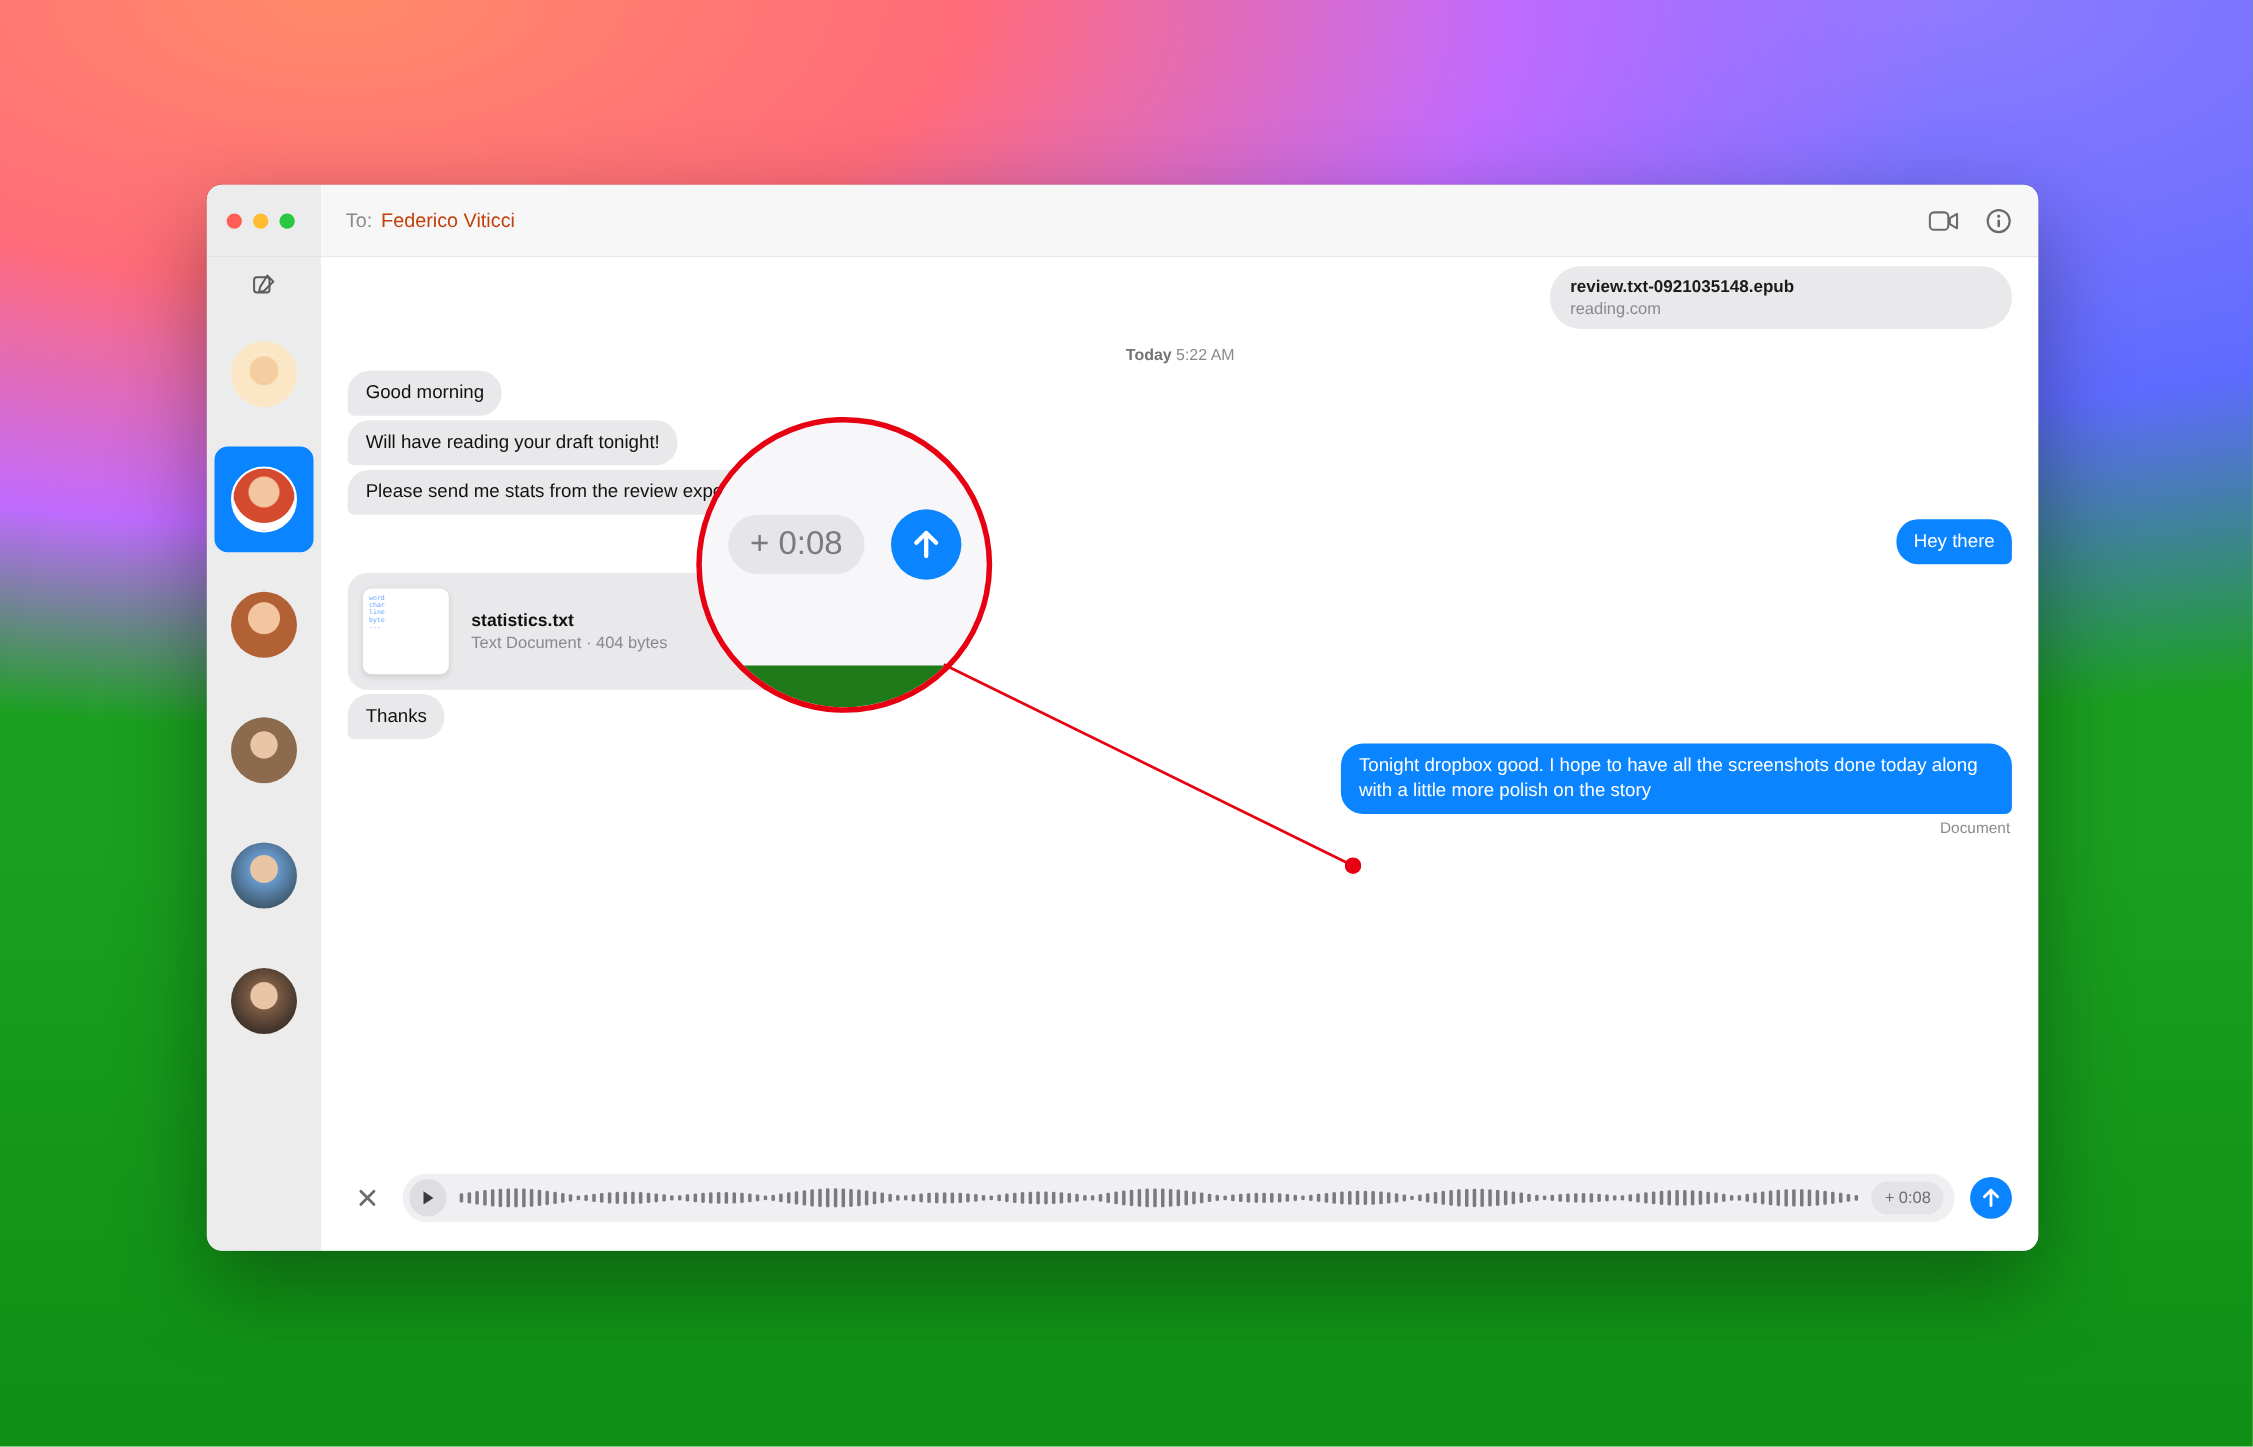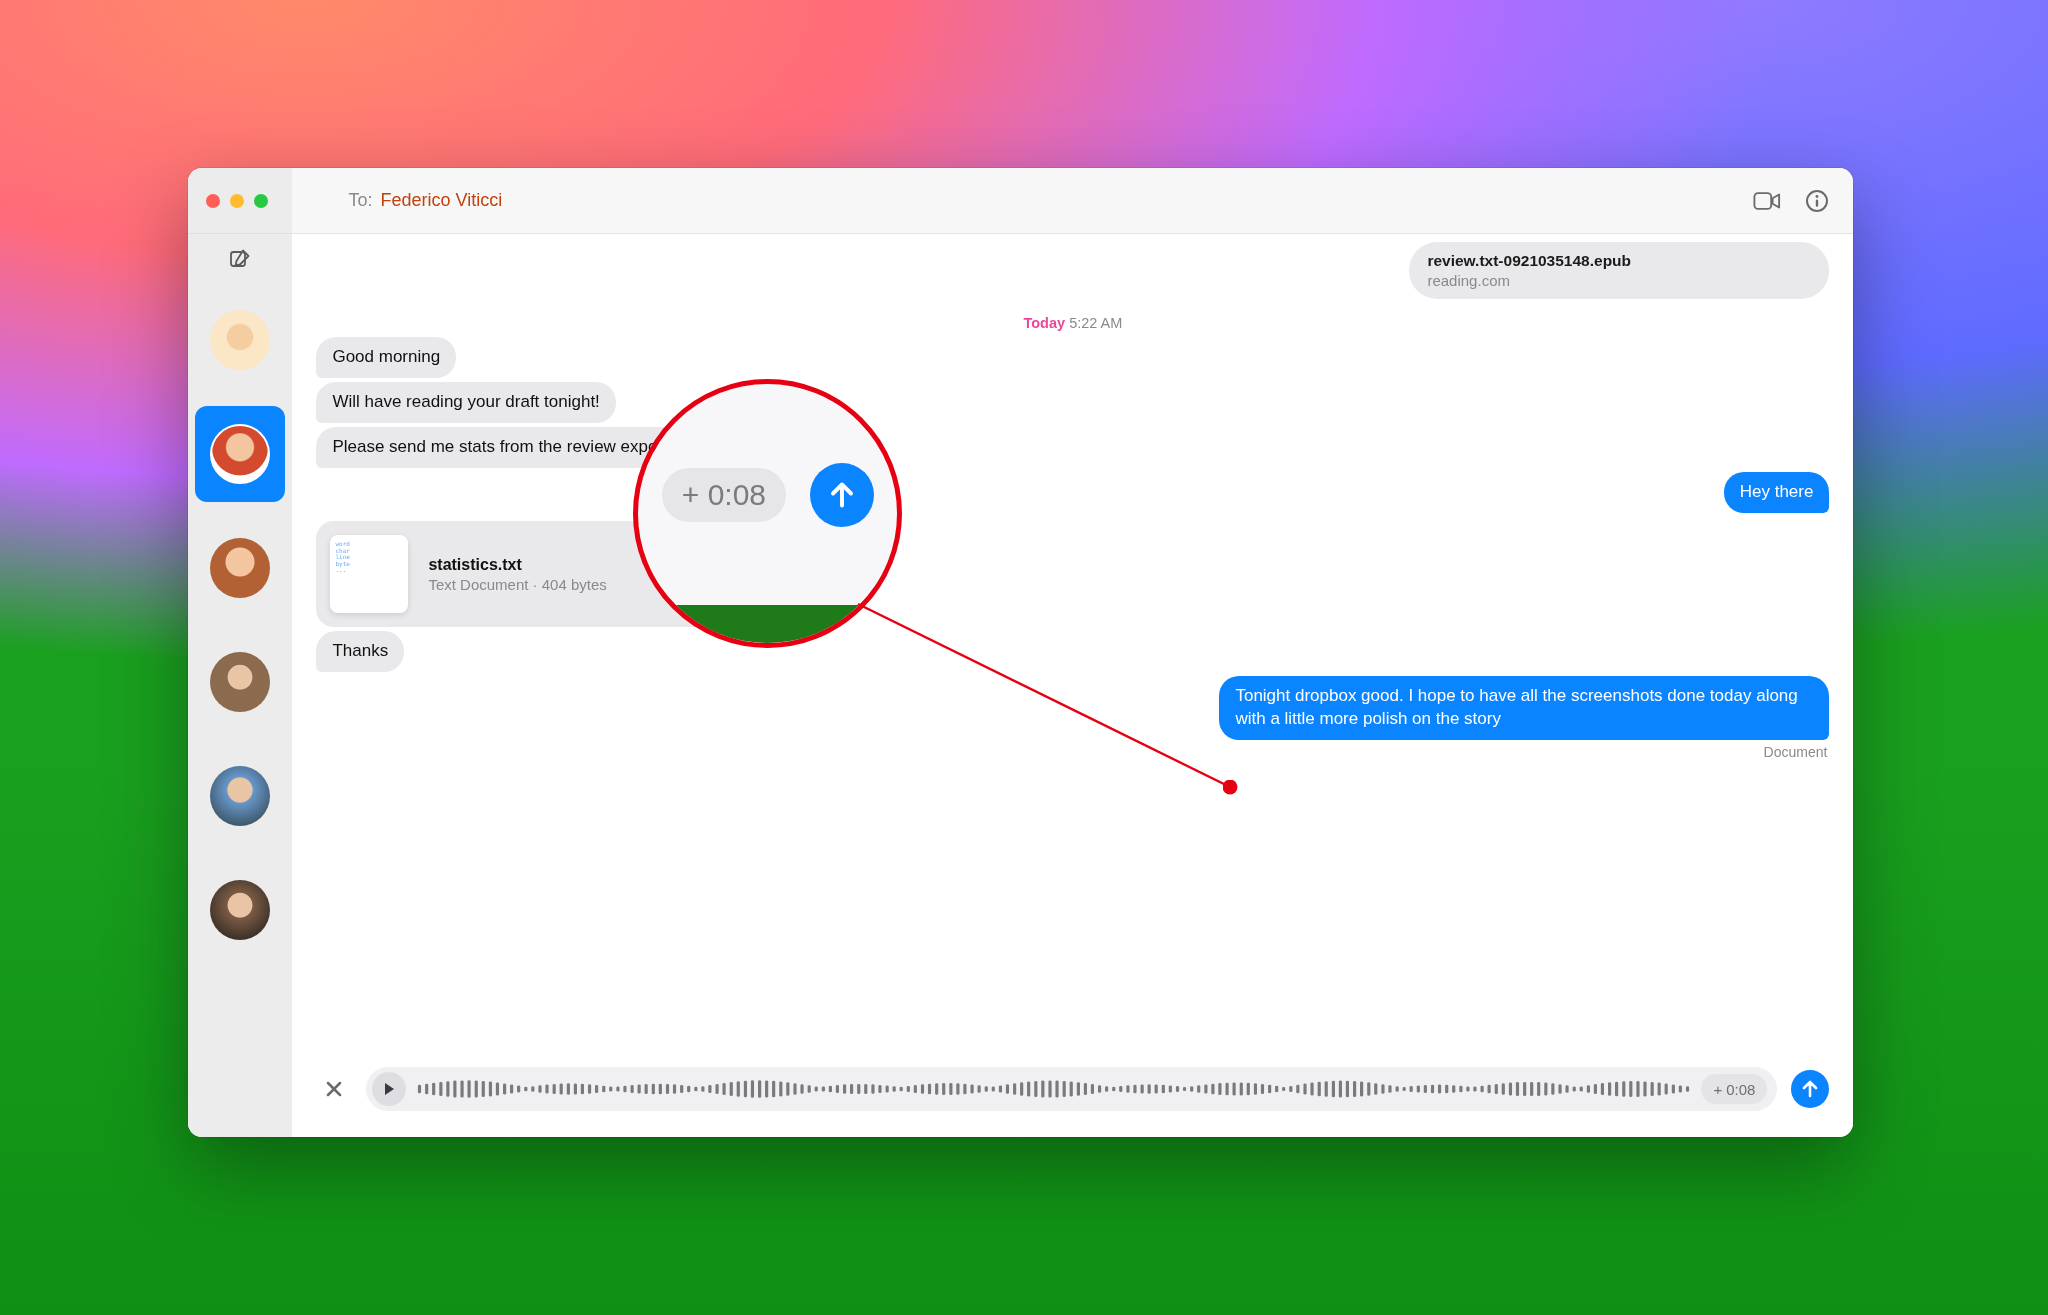--- a/index.html
+++ b/index.html
@@ -41,21 +41,21 @@
   .traffic { width:14px; height:14px; border-radius:50%; }
   .tl-red{background:#ff5f57;} .tl-yellow{background:#febc2e;} .tl-green{background:#28c840;}
 
   .header {
     grid-column: 2; grid-row: 1;
     background: var(--header-bg);
     border-bottom: 1px solid rgba(0,0,0,.08);
     display: flex; align-items: center; padding: 0 22px;
     font-size: 18px;
   }
-  .header .to-label { color: var(--gray-text); margin-right: 8px; margin-left: 34px; }
+  .header .to-label { color: var(--gray-text); margin-right: 8px; }
   .header .recipient { color: #c2410c; }
   .header-spacer { flex: 1; }
   .header-icon { width:28px; height:22px; display:inline-flex; align-items:center; justify-content:center; margin-left: 22px; cursor:pointer; }
 
   
   .sidebar {
     grid-column: 1; grid-row: 2;
     background: var(--sidebar-bg);
     display: flex; flex-direction: column; align-items: center;
     padding-top: 10px; gap: 18px;
@@ -92,21 +92,21 @@
 
   .attachment-pill {
     margin-left: auto; max-width: 420px;
     background: var(--received-bubble); border-radius: 28px;
     padding: 10px 18px; margin-top: 2px; margin-bottom: 4px;
   }
   .attachment-pill .fname { font-weight: 700; font-size: 15.5px; color:#1b1b1b; }
   .attachment-pill .fdom  { color: var(--gray-text); font-size: 15px; margin-top:2px;}
 
   .timestamp { text-align:center; color: var(--gray-text); font-size: 14.5px; margin: 16px 0 6px;}
-  .timestamp .day { font-weight:600; color:#ec4899;}
+  .timestamp .day { font-weight:600; color:#737373;}
 
   .row { display:flex; margin: 4px 0; }
   .row.in  { justify-content:flex-start; }
   .row.out { justify-content:flex-end; }
   .bubble {
     max-width: 640px; padding: 9px 16px; border-radius: 20px;
     font-size: 17px; line-height: 1.35; position:relative;
   }
   .bubble.in  { background: var(--received-bubble); color:#111; border-bottom-left-radius: 6px;}
   .bubble.out { background: var(--imessage-blue); color:#fff; border-bottom-right-radius: 6px;}

